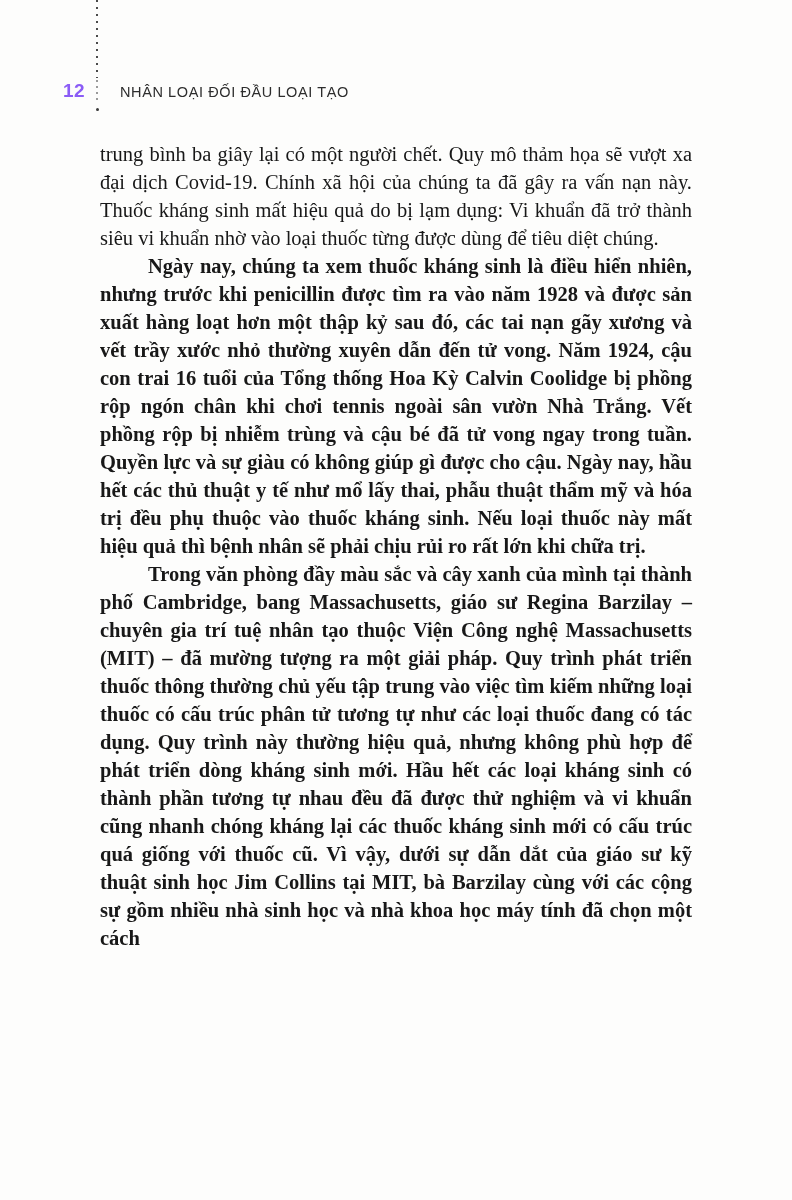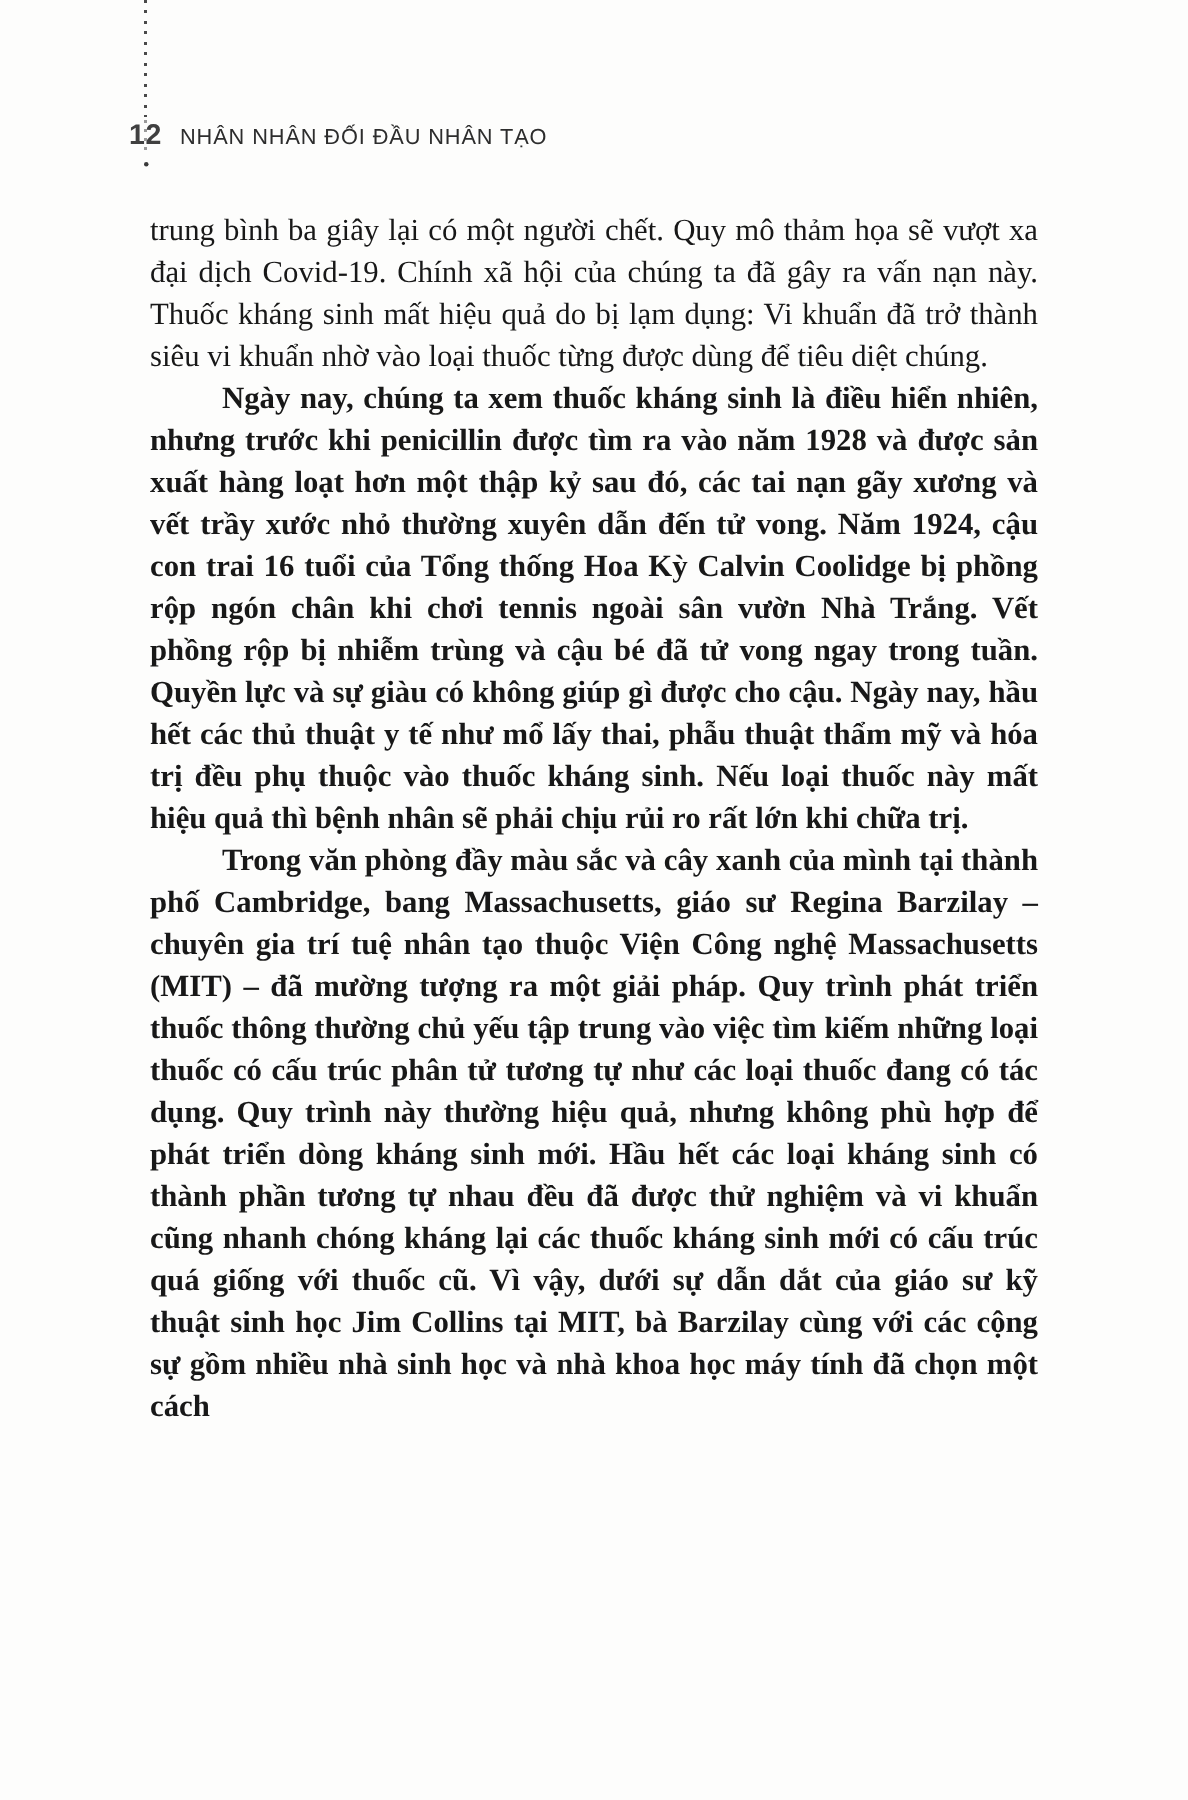--- a/index.html
+++ b/index.html
@@ -58,23 +58,22 @@
     width: 792px;
     height: 26px;
   }
   .page-number {
     position: absolute;
     left: 63px;
     top: 0;
     font-family: "Liberation Sans", sans-serif;
     font-size: 19px;
     font-weight: 600;
-    color: #404040;
+    color: #8b5cf6;
     letter-spacing: 0.5px;
-    margin-left: 23px;
   }
   .header-title {
     position: absolute;
     left: 120px;
     top: 4px;
     font-family: "Liberation Sans", sans-serif;
     font-size: 14.5px;
     font-weight: 500;
     color: #2d2d2d;
     letter-spacing: 0.6px;
@@ -102,21 +101,21 @@
 </style>
 </head>
 <body>
 
 <div class="page">
 
   <div class="dotted-rule-top"></div>
 
   <div class="running-header">
     <span class="page-number">12</span>
-    <span class="header-title">NHÂN NHÂN ĐỐI ĐẦU NHÂN TẠO</span>
+    <span class="header-title">NHÂN LOẠI ĐỐI ĐẦU LOẠI TẠO</span>
   </div>
 
   <div class="dotted-rule-header"></div>
 
   <div class="dot-below"></div>
 
   <div class="body-text">
     <p>trung bình ba giây lại có một người chết. Quy mô thảm họa sẽ vượt xa đại dịch Covid-19. Chính xã hội của chúng ta đã gây ra vấn nạn này. Thuốc kháng sinh mất hiệu quả do bị lạm dụng: Vi khuẩn đã trở thành siêu vi khuẩn nhờ vào loại thuốc từng được dùng để tiêu diệt chúng.</p>
     <p class="indented">Ngày nay, chúng ta xem thuốc kháng sinh là điều hiển nhiên, nhưng trước khi penicillin được tìm ra vào năm 1928 và được sản xuất hàng loạt hơn một thập kỷ sau đó, các tai nạn gãy xương và vết trầy xước nhỏ thường xuyên dẫn đến tử vong. Năm 1924, cậu con trai 16 tuổi của Tổng thống Hoa Kỳ Calvin Coolidge bị phồng rộp ngón chân khi chơi tennis ngoài sân vườn Nhà Trắng. Vết phồng rộp bị nhiễm trùng và cậu bé đã tử vong ngay trong tuần. Quyền lực và sự giàu có không giúp gì được cho cậu. Ngày nay, hầu hết các thủ thuật y tế như mổ lấy thai, phẫu thuật thẩm mỹ và hóa trị đều phụ thuộc vào thuốc kháng sinh. Nếu loại thuốc này mất hiệu quả thì bệnh nhân sẽ phải chịu rủi ro rất lớn khi chữa trị.</p>
     <p class="indented">Trong văn phòng đầy màu sắc và cây xanh của mình tại thành phố Cambridge, bang Massachusetts, giáo sư Regina Barzilay – chuyên gia trí tuệ nhân tạo thuộc Viện Công nghệ Massachusetts (MIT) – đã mường tượng ra một giải pháp. Quy trình phát triển thuốc thông thường chủ yếu tập trung vào việc tìm kiếm những loại thuốc có cấu trúc phân tử tương tự như các loại thuốc đang có tác dụng. Quy trình này thường hiệu quả, nhưng không phù hợp để phát triển dòng kháng sinh mới. Hầu hết các loại kháng sinh có thành phần tương tự nhau đều đã được thử nghiệm và vi khuẩn cũng nhanh chóng kháng lại các thuốc kháng sinh mới có cấu trúc quá giống với thuốc cũ. Vì vậy, dưới sự dẫn dắt của giáo sư kỹ thuật sinh học Jim Collins tại MIT, bà Barzilay cùng với các cộng sự gồm nhiều nhà sinh học và nhà khoa học máy tính đã chọn một cách</p>

